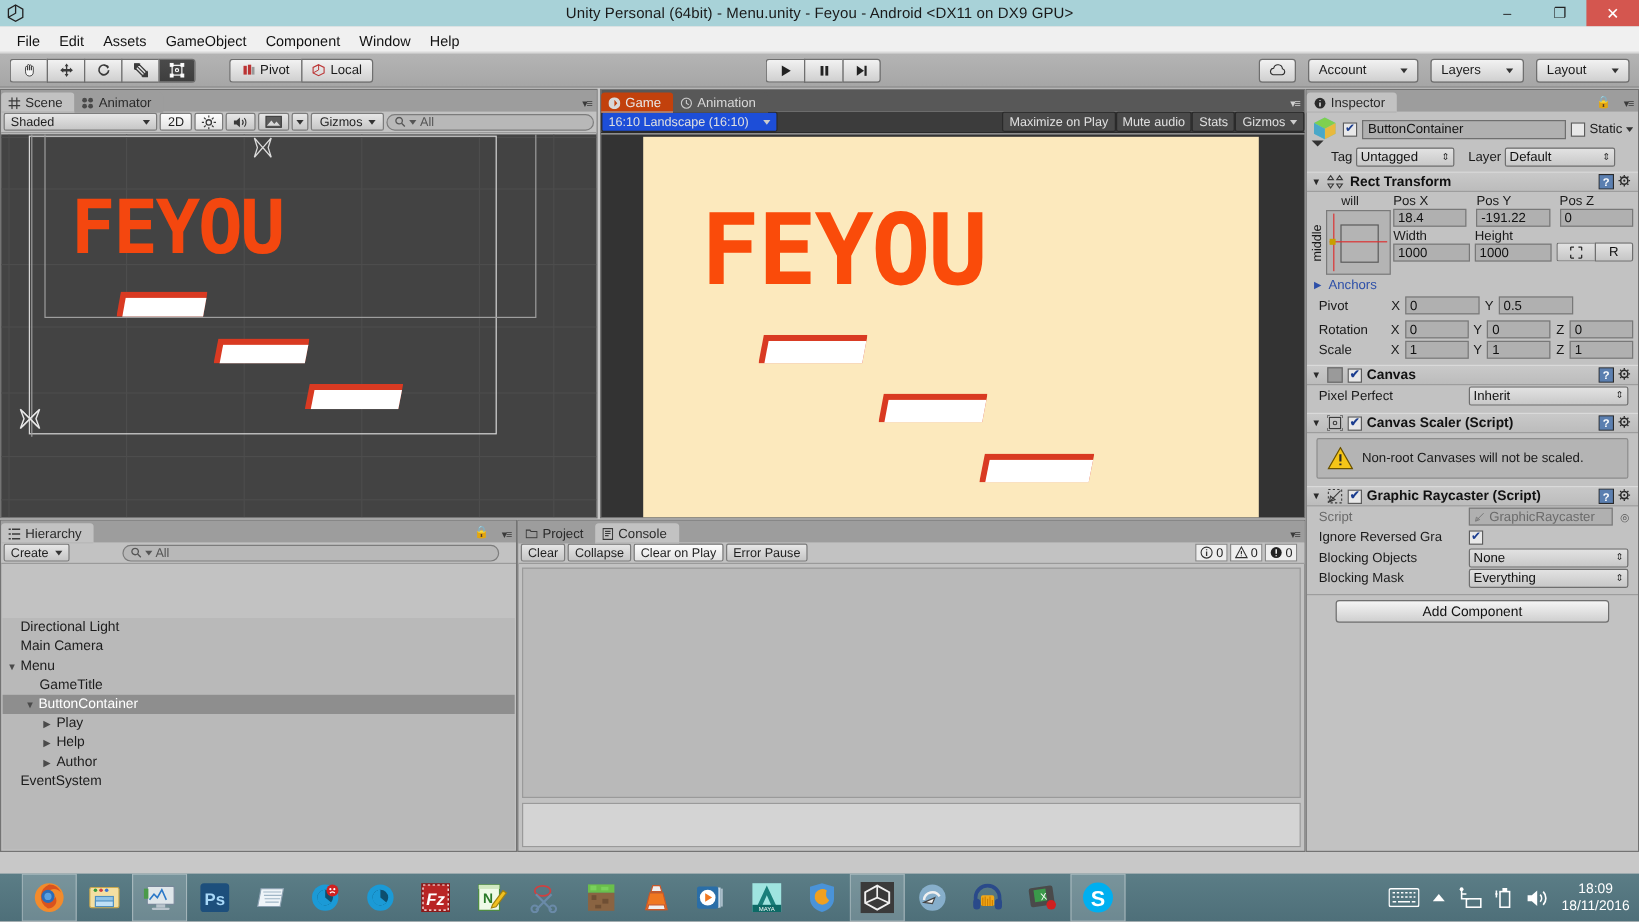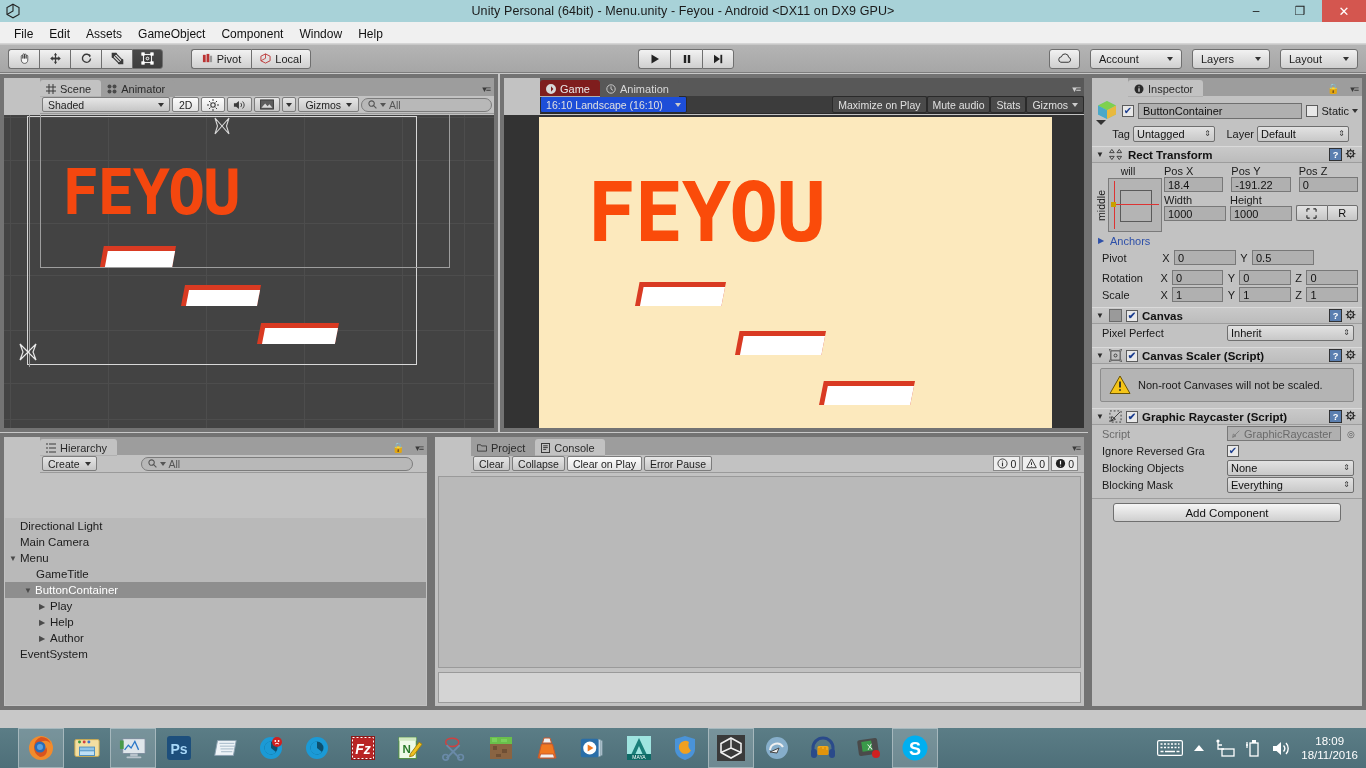--- a/index.html
+++ b/index.html
@@ -65,30 +65,30 @@
   .rtbtn {
     height:20px; padding:0 8px;
     background:linear-gradient(#f2f2f2,#cfcfcf);
     border:1px solid #6f6f6f; border-radius:3px;
     display:flex; align-items:center; justify-content:space-between;
     font-size:11px; color:#1a1a1a; gap:10px;
   }
   .caret { width:0;height:0;border-left:3.5px solid transparent;border-right:3.5px solid transparent;border-top:4px solid #333; }
 
   
-  .panel { position:absolute; background:#c2c2c2; border:4px solid #737373;padding-left:36px; }
+  .panel { position:absolute; background:#c2c2c2; border:1px solid #737373; }
   .tabrow { height:18px; background:#9d9d9d; display:flex; align-items:flex-end; position:relative; }
   .tab {
     height:17px; padding:0 10px 0 6px; display:flex; align-items:center; gap:4px;
     font-size:11px; color:#2a2a2a; border-radius:3px 3px 0 0;
     background:#9d9d9d; position:relative; top:1px;
   }
   .tab.sel { background:#c2c2c2; box-shadow:0 -1px 0 #b0b0b0 inset; }
   .tab.dark { color:#d8d8d8; }
-  .tab.sel.dark { background:#7f1d1d; color:#e8e8e8;margin-top:24px; }
+  .tab.sel.dark { background:#c2410c; color:#e8e8e8;margin-top:24px; }
   .tabrow.dark { background:#585858; }
   .tab.dark.unsel { background:#585858; }
   .tabmenu { position:absolute; right:4px; bottom:2px; font-size:9px; color:#3a3a3a; letter-spacing:-1px;}
   .lockicon { position:absolute; right:22px; bottom:2px; font-size:10px; color:#3a3a3a;}
 
   
   .subbar { height:18px; background:#c2c2c2; display:flex; align-items:center; gap:2px; padding:0 2px;
             border-bottom:1px solid #9a9a9a; }
   .subbar.dark { background:#3c3c3c; border-bottom:1px solid #2a2a2a; }
   .sb {

